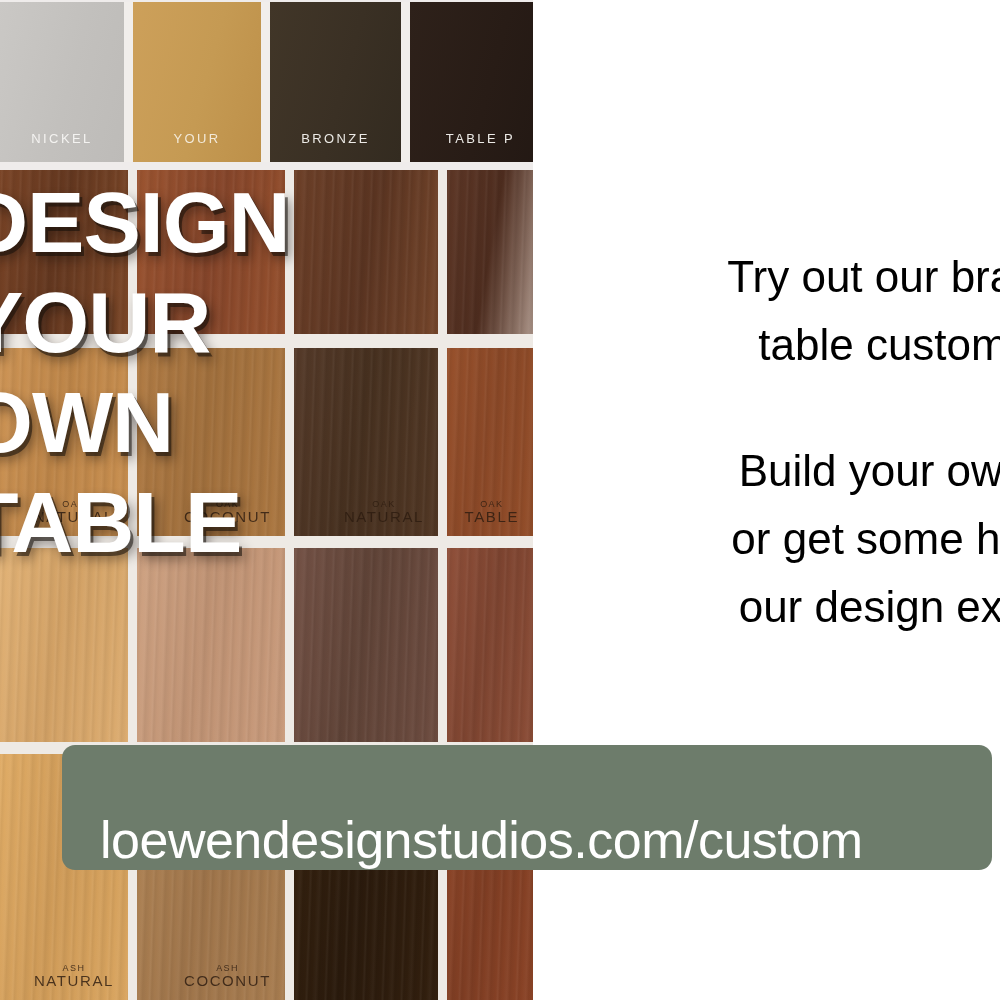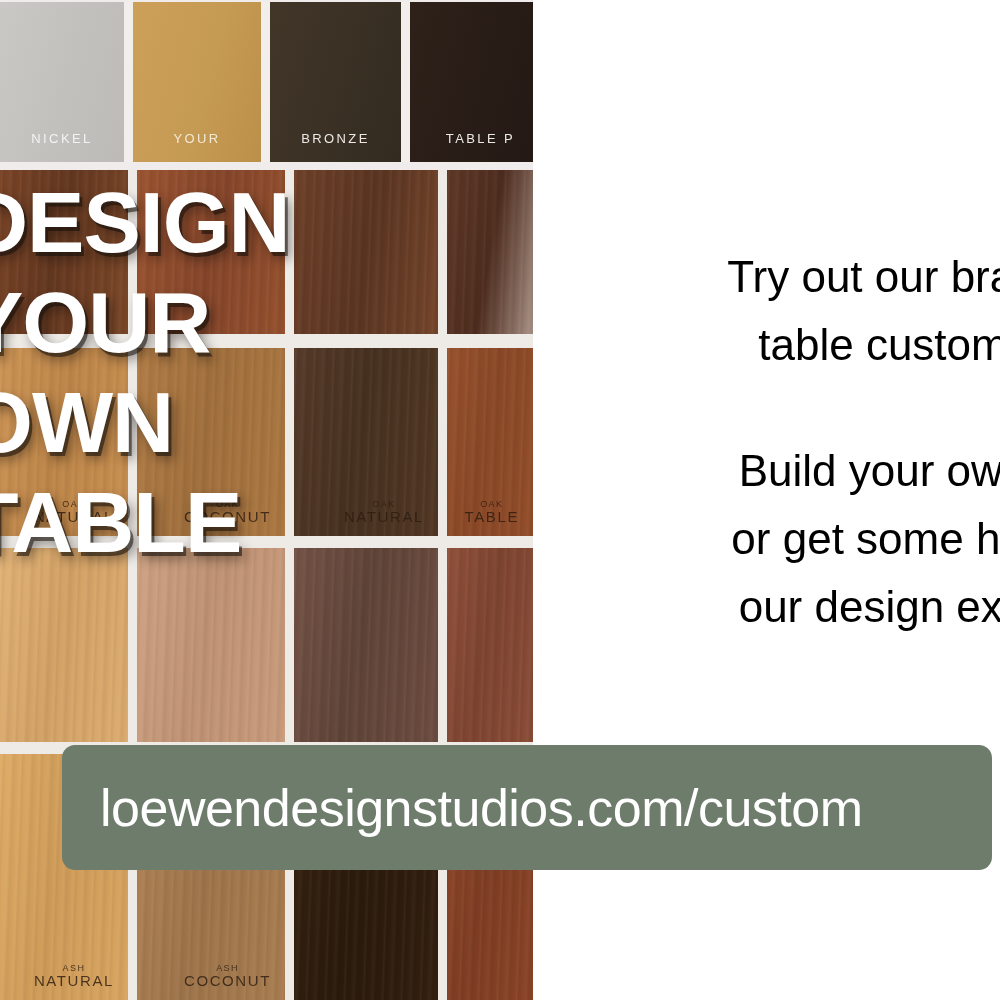--- a/index.html
+++ b/index.html
@@ -145,21 +145,21 @@
   .url-banner {
     position: absolute;
     left: 62px;
     top: 745px;
     width: 930px;
     height: 125px;
     background: #6d7c6b;
     border-radius: 13px;
     z-index: 30;
     display: flex;
-    align-items: center;
+    align-items: flex-end;
   }
   .url-text {
     color: #ffffff;
     font-family: "Liberation Sans", sans-serif;
     font-size: 52px;
     letter-spacing: -0.5px;
     padding-left: 38px;
     white-space: nowrap;
   }
 

